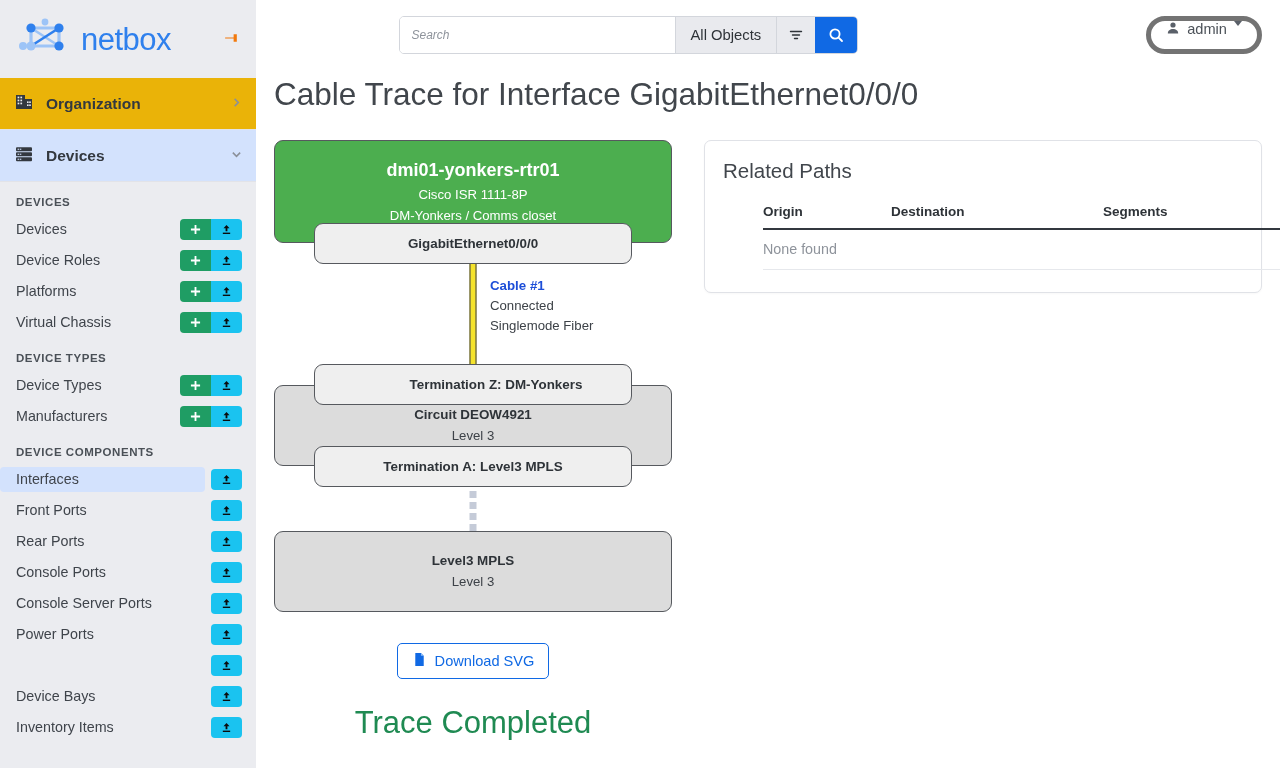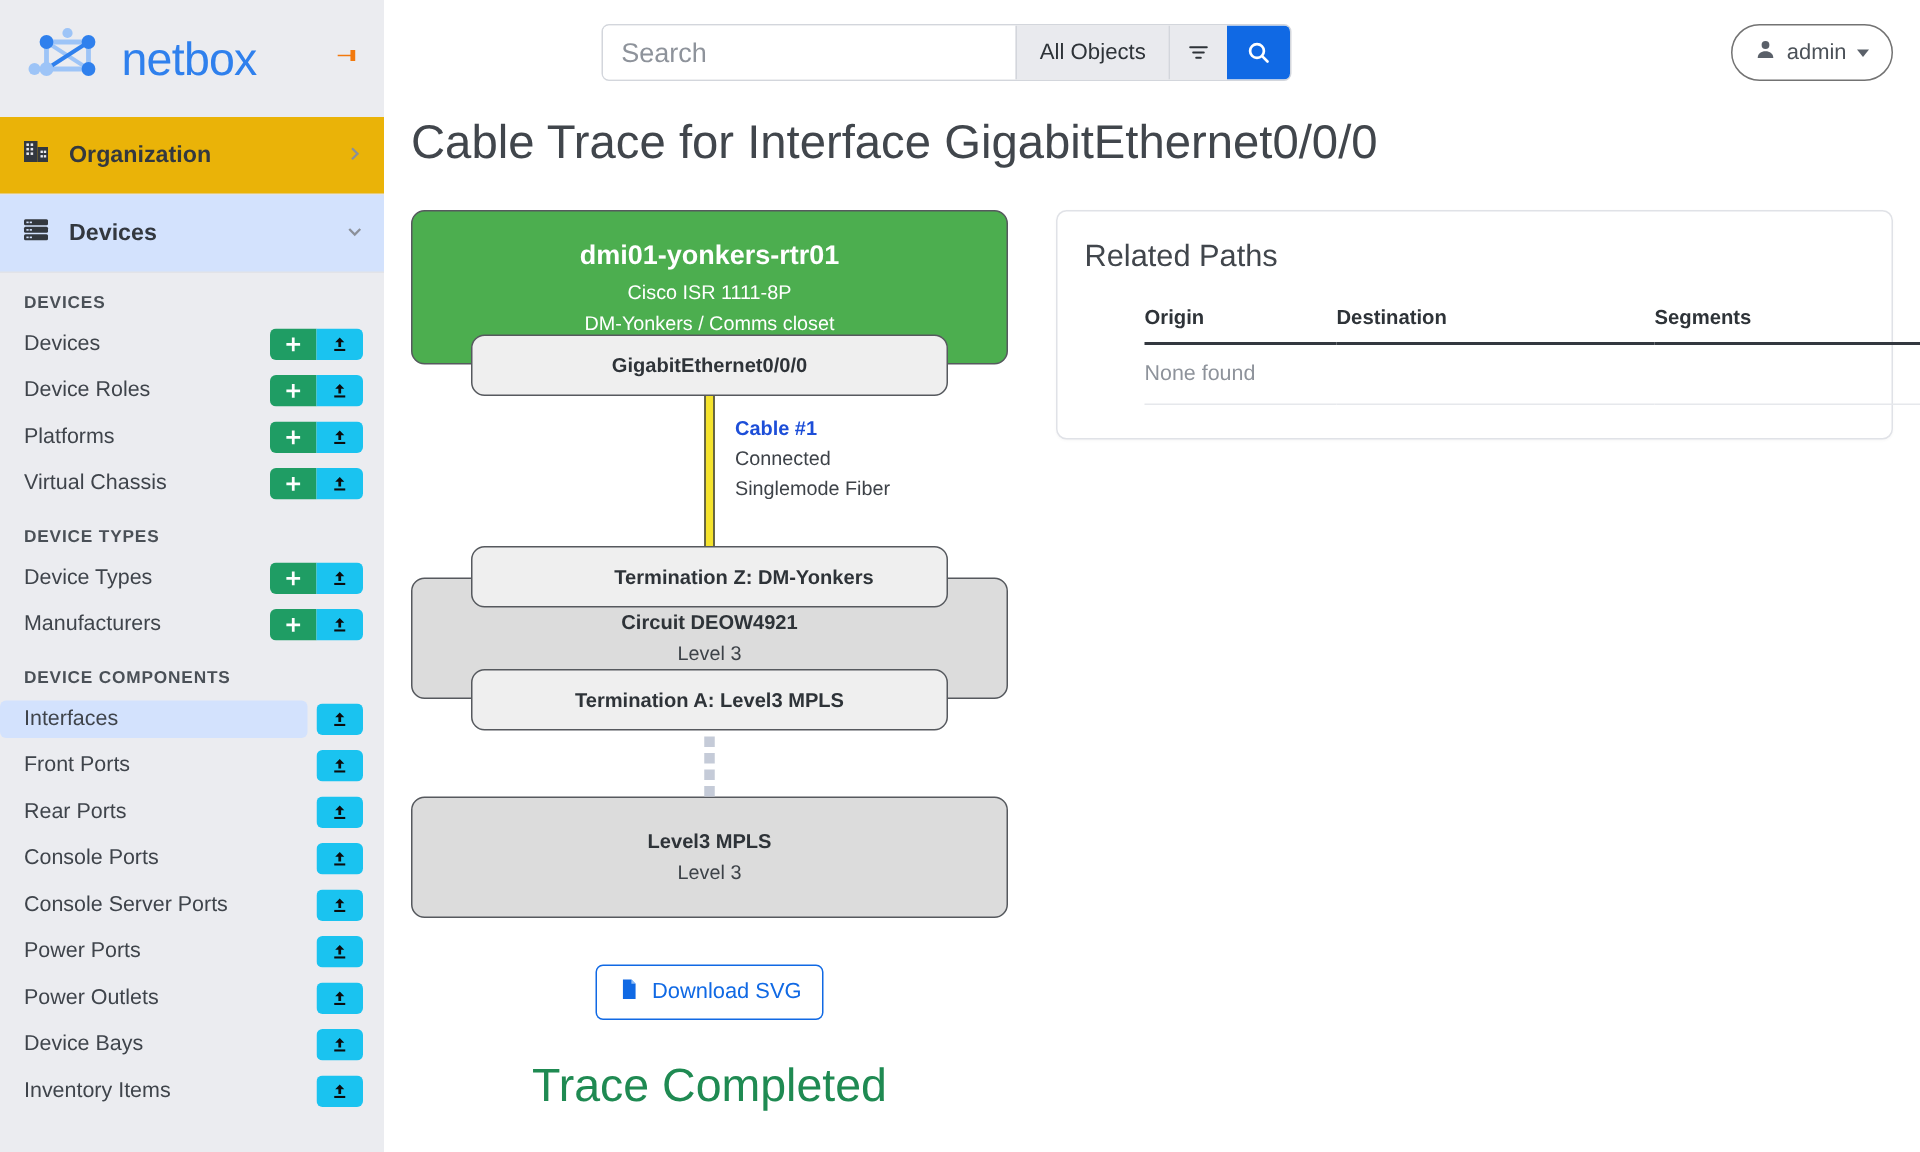--- a/index.html
+++ b/index.html
@@ -76,44 +76,45 @@
   .search-wrap {
     display: flex; align-items: stretch;
     margin-left: auto; margin-right: auto;
     height: 38px;
     border: 1px solid #d3d6dc; border-radius: 5px; overflow: hidden;
     background: #fff;
     transform: translateX(-13px);
   }
   .search-input {
     border: 0; outline: 0; width: 275px;
-    padding: 0 12px; font-size: 18px; color: #3f444b;
+    padding: 0 12px; font-size: 12px; color: #3f444b;
     font-family: "Liberation Sans", sans-serif;
     background: #fff;
+    font-style: italic;
   }
   .search-input::placeholder { color: #8e939b; }
   .obj-select {
     display: flex; align-items: center; padding: 0 15px;
     background: #e9eaee; font-size: 14.8px; color: #2e3338;
     border-left: 1px solid #d3d6dc;
     cursor: pointer; white-space: nowrap;
   }
   .filter-btn {
     display: flex; align-items: center; justify-content: center;
     width: 39px; background: #e9eaee; cursor: pointer;
     border-left: 1px solid #d3d6dc; color: #2e3338;
   }
   .search-btn {
     display: flex; align-items: center; justify-content: center;
     width: 42px; background: #1069e4; cursor: pointer; color: #fff;
   }
   .user-btn {
-    display: flex; align-items: center; gap: 7px;
+    display: flex; gap: 7px;
     height: 38px; padding: 0 15px;
-    border: 1px solid #737373; border-radius: 19px;
+    border: 5px solid #737373; border-radius: 19px;
     font-size: 14.6px; color: #4c5259; cursor: pointer;
     margin-left: auto;
   }
   .caret { width: 0; height: 0; border-left: 4.5px solid transparent; border-right: 4.5px solid transparent; border-top: 5.5px solid #5a6069; }
 
   .page-title {
     font-size: 31.5px; color: #41464c; font-weight: 400;
     padding: 6px 0 0 18px; line-height: 1.2;
   }
 
@@ -447,21 +448,20 @@
       <span class="btn-grp">
         <span class="mini-btn imp">
           <svg width="11" height="11" viewBox="0 0 12 12" fill="#0b0c0d">
               <path d="M6 1 L9.3 4.6 H7 V8 H5 V4.6 H2.7 Z"></path>
               <rect x="2" y="9.4" width="8" height="1.5"></rect>
             </svg>
         </span>
       </span>
     </div>
     <div class="nav-row">
-      <span class="nav-link">Power Outlets</span>
       <span class="btn-grp">
         <span class="mini-btn imp">
           <svg width="11" height="11" viewBox="0 0 12 12" fill="#0b0c0d">
               <path d="M6 1 L9.3 4.6 H7 V8 H5 V4.6 H2.7 Z"></path>
               <rect x="2" y="9.4" width="8" height="1.5"></rect>
             </svg>
         </span>
       </span>
     </div>
     <div class="nav-row">

